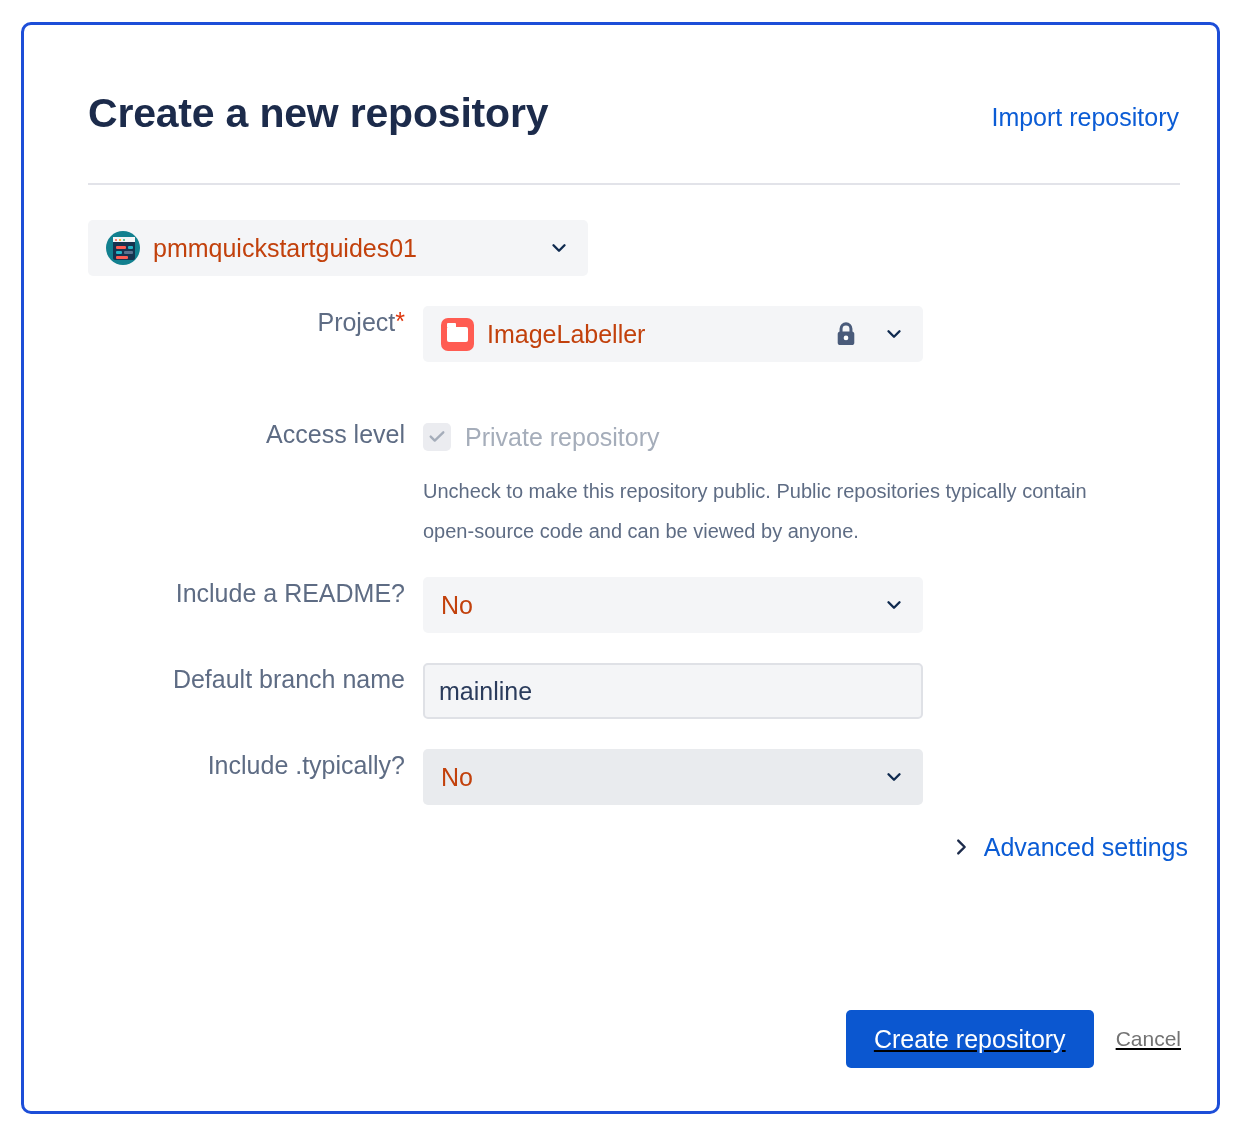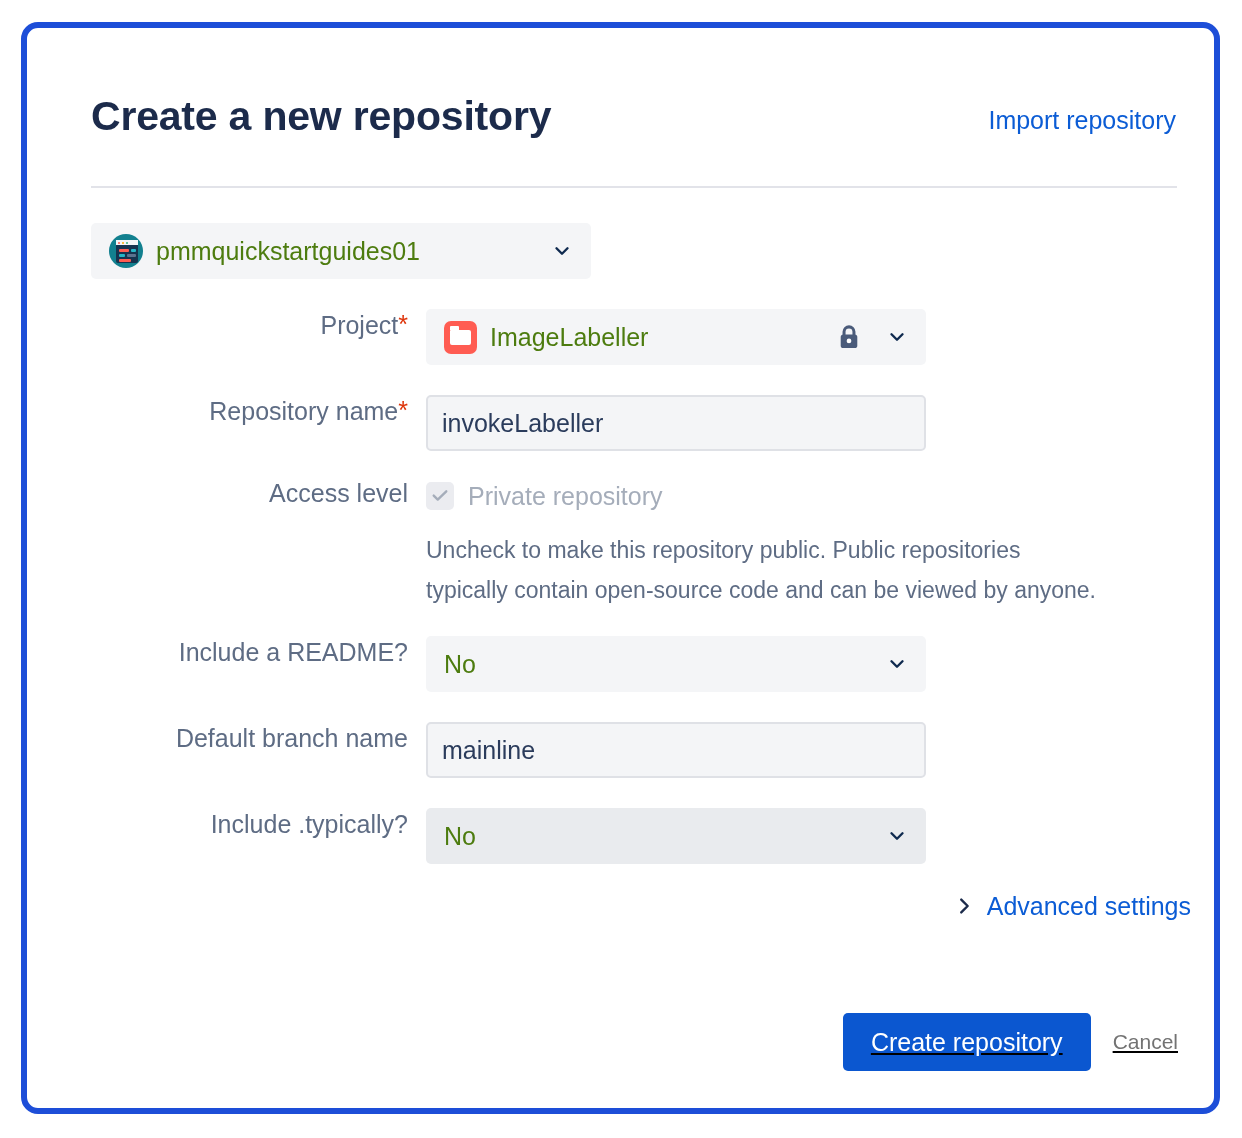--- a/index.html
+++ b/index.html
@@ -19,22 +19,22 @@
     height: 1138px;
     overflow: hidden;
   }
   .card {
     position: absolute;
     left: 21px;
     top: 22px;
     width: 1199px;
     height: 1092px;
     box-sizing: border-box;
-    border: 6px solid #1d4ed8;
-    border-radius: 17px;
+    border: 3px solid #1d4ed8;
+    border-radius: 10px;
     background: #ffffff;
   }
   .card-inner {
     position: absolute;
     left: 64px;
     top: 60px;
     right: 36px;
   }
   
   .header {
@@ -114,21 +114,21 @@
     display: flex;
     align-items: center;
     padding: 0 16px;
     cursor: pointer;
   }
   .select.hovered {
     background: #e9ebee;
   }
   .select .value {
     font-size: 25px;
-    color: #4d7c0f;
+    color: #c2410c;
     line-height: 32px;
     white-space: nowrap;
     overflow: hidden;
   }
   .chev {
     position: absolute;
     right: 16px;
     top: 50%;
     transform: translateY(-50%);
     width: 22px;
@@ -242,21 +242,21 @@
   }
   .checkbox svg { position: absolute; left: 4px; top: 5px; }
   .check-label {
     font-size: 25px;
     color: #a5adba;
     line-height: 32px;
   }
   .helptext {
     margin-top: 15px;
     width: 680px;
-    font-size: 23px;
+    font-size: 20px;
     line-height: 40px;
     color: #5e6c84;
   }
   
   .advanced {
     display: flex;
     align-items: center;
     cursor: pointer;
     justify-content: flex-end;
   }
@@ -370,26 +370,20 @@
               <svg viewBox="0 0 24 24" width="22" height="22">
                   <path d="M6 9l6 6 6-6" fill="none" stroke="#0f2a4f" stroke-width="2.6" stroke-linecap="round" stroke-linejoin="round"></path>
                 </svg>
             </span>
           </div>
         </div>
       </div>
 
       <div class="spacer-8"></div>
 
-      <div class="row">
-        <div class="label"><span>Repository name</span><span class="req">*</span></div>
-        <div class="field">
-          <input class="textinput" type="text" value="invokeLabeller" style="">
-        </div>
-      </div>
 
       <div class="spacer-12"></div>
 
       <div class="row">
         <div class="label">Access level</div>
         <div class="field">
           <div class="checkrow">
             <span class="checkbox">
               <svg viewBox="0 0 20 20" width="20" height="18">
                   <path d="M3 9.5l4.5 4.5L17 4.8" fill="none" stroke="#a5adba" stroke-width="2.6" stroke-linecap="round" stroke-linejoin="round"></path>

